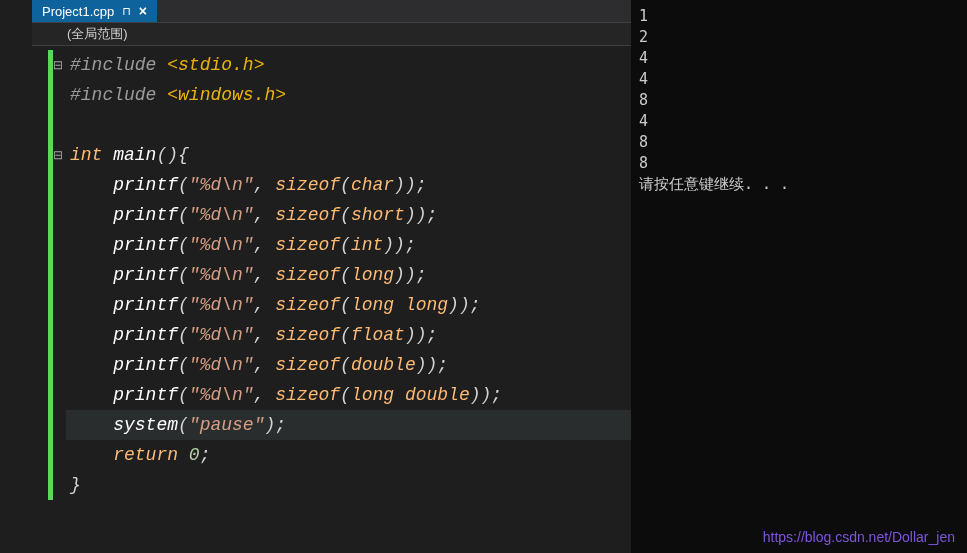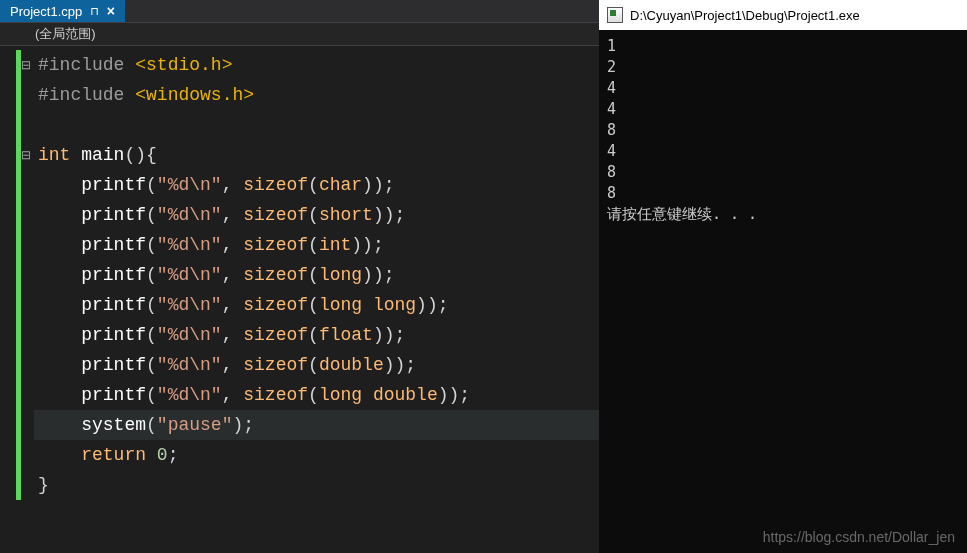--- a/index.html
+++ b/index.html
@@ -16,20 +16,21 @@
     width: 100%;
     height: 100%;
   }
   .editor-pane {
     width: 599px;
     height: 100%;
     background: #1e1e1e;
     display: flex;
     flex-direction: column;
     position: relative;
+    margin-left: 32px;
   }
   .tab-bar {
     height: 22px;
     background: #2d2d30;
     display: flex;
     align-items: stretch;
   }
   .file-tab {
     background: #0e639c;
     color: #fff;
@@ -100,20 +101,21 @@
     font-family: "Segoe UI", sans-serif;
   }
   .code-lines {
     flex: 1;
     white-space: pre;
   }
   .code-line {
     height: 30px;
     display: flex;
     padding-left: 4px;
+    font-style: italic;
   }
   .code-line.highlighted {
     background: #2a2d2e;
   }
   .tok-pre { color: #9b9b9b; }
   .tok-kw { color: #fdba74; }
   .tok-str { color: #d69d85; }
   .tok-num { color: #b5cea8; }
   .tok-punc { color: #d4d4d4; }
   .tok-id { color: #ffffff; }
@@ -156,21 +158,21 @@
     color: #cccccc;
     font-size: 15px;
     line-height: 21px;
     font-family: "NSimSun", "SimSun", Consolas, monospace;
     white-space: pre;
   }
   .watermark {
     position: absolute;
     right: 12px;
     bottom: 8px;
-    color: #737373;
+    color: #8b5cf6;
     font-size: 14px;
     font-family: "Segoe UI", Tahoma, sans-serif;
     opacity: 0.9;
   }
 </style>
 </head>
 <body>
 
 <div class="container">
   <div class="editor-pane">
@@ -232,24 +234,20 @@
           </div>
           <div class="gutter-line">
             <div class="change-bar"></div>
           </div>
         </div>
       <div class="code-lines" id="code-lines"><div class="code-line"><span class="tok-pre">#include</span><span class="tok-id"> </span><span class="tok-ang">&lt;stdio.h&gt;</span></div><div class="code-line"><span class="tok-pre">#include</span><span class="tok-id"> </span><span class="tok-ang">&lt;windows.h&gt;</span></div><div class="code-line"></div><div class="code-line"><span class="tok-kw">int</span><span class="tok-id"> main</span><span class="tok-punc">()</span><span class="tok-punc">{</span></div><div class="code-line"><span class="tok-id">    printf</span><span class="tok-punc">(</span><span class="tok-str">"%d\n"</span><span class="tok-punc">, </span><span class="tok-kw">sizeof</span><span class="tok-punc">(</span><span class="tok-kw">char</span><span class="tok-punc">))</span><span class="tok-punc">;</span></div><div class="code-line"><span class="tok-id">    printf</span><span class="tok-punc">(</span><span class="tok-str">"%d\n"</span><span class="tok-punc">, </span><span class="tok-kw">sizeof</span><span class="tok-punc">(</span><span class="tok-kw">short</span><span class="tok-punc">))</span><span class="tok-punc">;</span></div><div class="code-line"><span class="tok-id">    printf</span><span class="tok-punc">(</span><span class="tok-str">"%d\n"</span><span class="tok-punc">, </span><span class="tok-kw">sizeof</span><span class="tok-punc">(</span><span class="tok-kw">int</span><span class="tok-punc">))</span><span class="tok-punc">;</span></div><div class="code-line"><span class="tok-id">    printf</span><span class="tok-punc">(</span><span class="tok-str">"%d\n"</span><span class="tok-punc">, </span><span class="tok-kw">sizeof</span><span class="tok-punc">(</span><span class="tok-kw">long</span><span class="tok-punc">))</span><span class="tok-punc">;</span></div><div class="code-line"><span class="tok-id">    printf</span><span class="tok-punc">(</span><span class="tok-str">"%d\n"</span><span class="tok-punc">, </span><span class="tok-kw">sizeof</span><span class="tok-punc">(</span><span class="tok-kw">long long</span><span class="tok-punc">))</span><span class="tok-punc">;</span></div><div class="code-line"><span class="tok-id">    printf</span><span class="tok-punc">(</span><span class="tok-str">"%d\n"</span><span class="tok-punc">, </span><span class="tok-kw">sizeof</span><span class="tok-punc">(</span><span class="tok-kw">float</span><span class="tok-punc">))</span><span class="tok-punc">;</span></div><div class="code-line"><span class="tok-id">    printf</span><span class="tok-punc">(</span><span class="tok-str">"%d\n"</span><span class="tok-punc">, </span><span class="tok-kw">sizeof</span><span class="tok-punc">(</span><span class="tok-kw">double</span><span class="tok-punc">))</span><span class="tok-punc">;</span></div><div class="code-line"><span class="tok-id">    printf</span><span class="tok-punc">(</span><span class="tok-str">"%d\n"</span><span class="tok-punc">, </span><span class="tok-kw">sizeof</span><span class="tok-punc">(</span><span class="tok-kw">long double</span><span class="tok-punc">))</span><span class="tok-punc">;</span></div><div class="code-line highlighted"><span class="tok-id">    system</span><span class="tok-punc">(</span><span class="tok-str">"pause"</span><span class="tok-punc">)</span><span class="tok-punc">;</span></div><div class="code-line"><span class="tok-id">    </span><span class="tok-kw">return</span><span class="tok-id"> </span><span class="tok-num">0</span><span class="tok-punc">;</span></div><div class="code-line"><span class="tok-punc">}</span></div></div>
     </div>
   </div>
 
   <div class="console-pane">
-    <div class="console-title">
-      <span class="console-icon"></span>
-      <span>D:\Cyuyan\Project1\Debug\Project1.exe</span>
-    </div>
     <div class="console-body" id="console-body">1
 2
 4
 4
 8
 4
 8
 8
 请按任意键继续. . .</div>
   </div>

